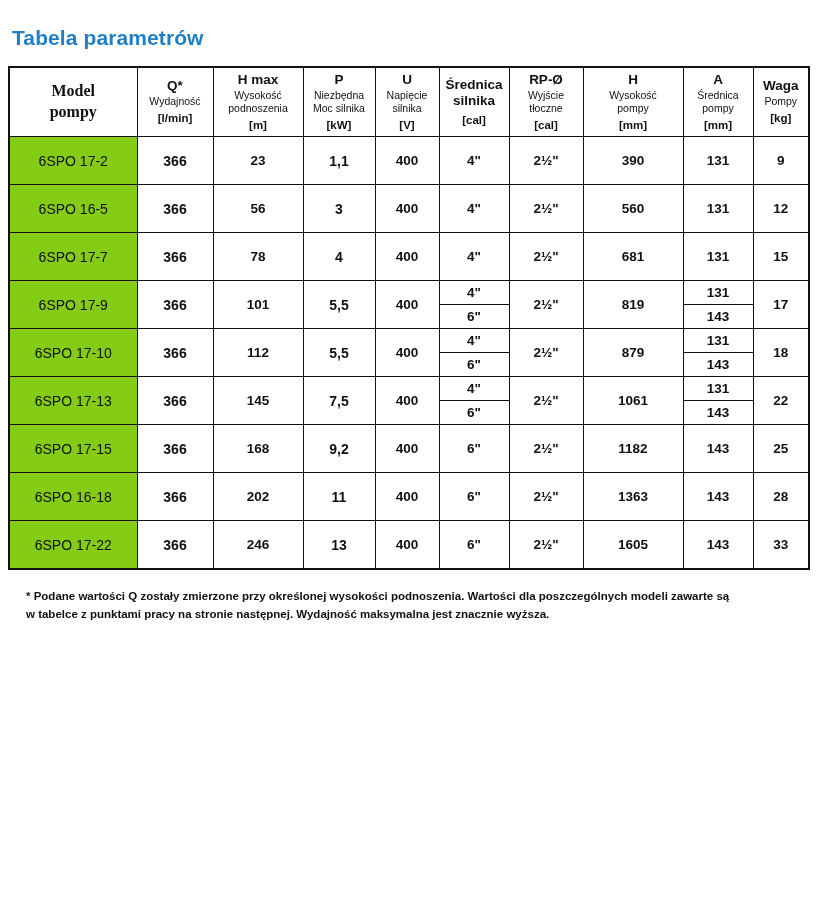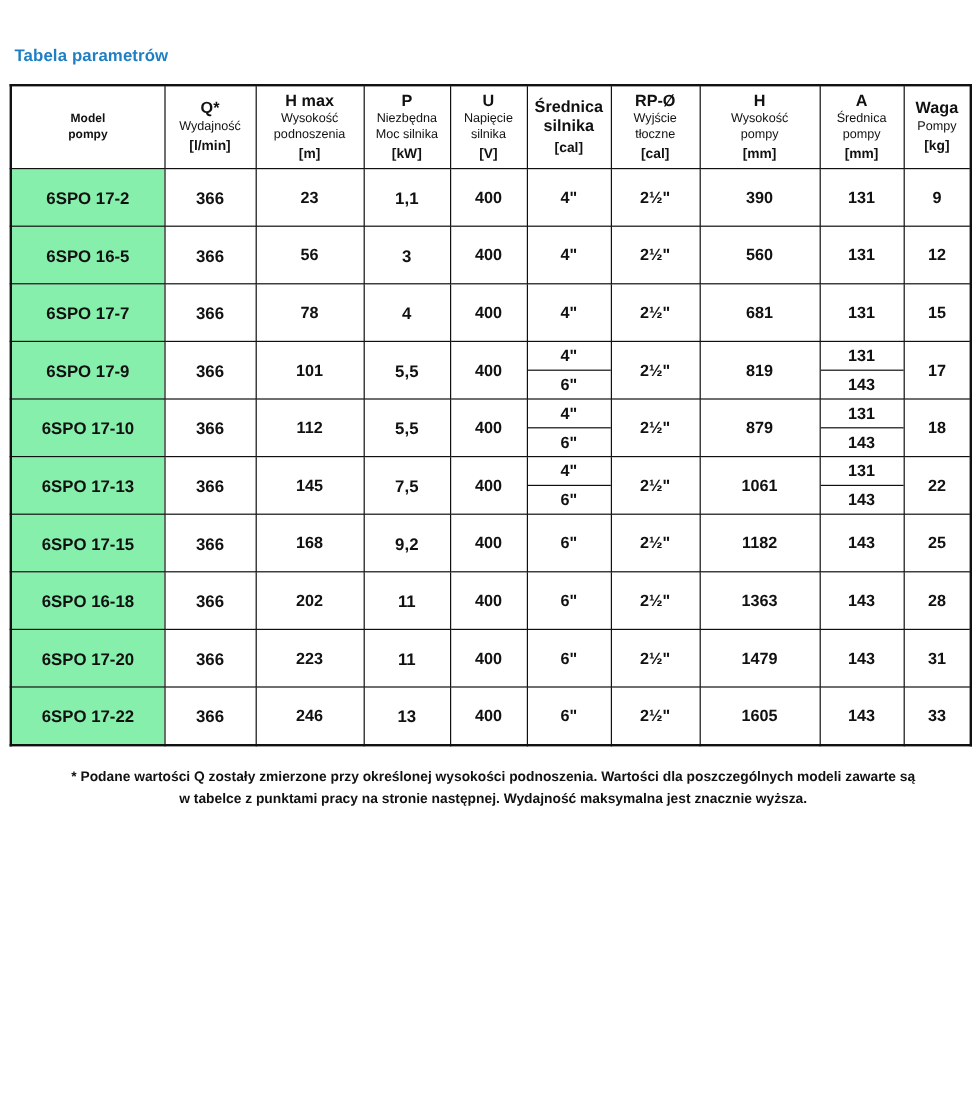--- a/index.html
+++ b/index.html
@@ -16,23 +16,23 @@
   }
   .page {
     position: relative;
     width: 816px;
     height: 911px;
     box-sizing: border-box;
     padding: 0 8px;
   }
   .title {
     color: #1e7fc4;
-    font-size: 14px;
-    font-weight: bold;
-    padding: 38px 0 16px 4px;
+    font-size: 21px;
+    font-weight: bold;
+    padding: 26px 0 16px 4px;
     letter-spacing: 0.1px;
   }
   table.params {
     border-collapse: collapse;
     table-layout: fixed;
     width: 800px;
     margin-left: 0px;
     border: 2px solid #111111;
   }
   table.params td, table.params th {
@@ -60,30 +60,31 @@
     margin-top: 1px;
   }
   .hdr-unit {
     font-size: 11.5px;
     font-weight: bold;
     line-height: 1.25;
     display: block;
     margin-top: 3px;
   }
   th.model-col .hdr-main {
-    font-size: 10px;
+    font-size: 16px;
     line-height: 1.3;
+    font-family: Liberation Serif, serif;
   }
   tbody td {
     height: 47px;
     font-size: 13px;
   }
   td.model {
-    background: #86efac;
-    font-weight: bold;
+    background: #84cc16;
+    font-weight: normal;
     font-size: 14px;
   }
   td.bold {
     font-weight: bold;
     font-size: 14px;
   }
   td.plain {
     font-weight: bold;
     font-size: 13.5px;
   }
@@ -101,21 +102,20 @@
   }
   .split .sub.first {
     border-bottom: 1px solid #111111;
   }
   .footnote {
     font-size: 11.5px;
     font-weight: bold;
     line-height: 1.55;
     padding: 18px 12px 0 18px;
     max-width: 790px;
-    text-align: center;
   }
   .footnote .ln {
     display: block;
   }
 </style>
 </head>
 <body>
 
 <div class="page">
 
@@ -294,32 +294,20 @@
           <td class="plain">202</td>
           <td class="bold">11</td>
           <td class="plain">400</td>
           <td class="plain">6"</td>
           <td class="plain">2½"</td>
           <td class="plain">1363</td>
           <td class="plain">143</td>
           <td class="plain">28</td>
         </tr>
         <tr>
-          <td class="model">6SPO 17-20</td>
-          <td class="bold">366</td>
-          <td class="plain">223</td>
-          <td class="bold">11</td>
-          <td class="plain">400</td>
-          <td class="plain">6"</td>
-          <td class="plain">2½"</td>
-          <td class="plain">1479</td>
-          <td class="plain">143</td>
-          <td class="plain">31</td>
-        </tr>
-        <tr>
           <td class="model">6SPO 17-22</td>
           <td class="bold">366</td>
           <td class="plain">246</td>
           <td class="bold">13</td>
           <td class="plain">400</td>
           <td class="plain">6"</td>
           <td class="plain">2½"</td>
           <td class="plain">1605</td>
           <td class="plain">143</td>
           <td class="plain">33</td>

